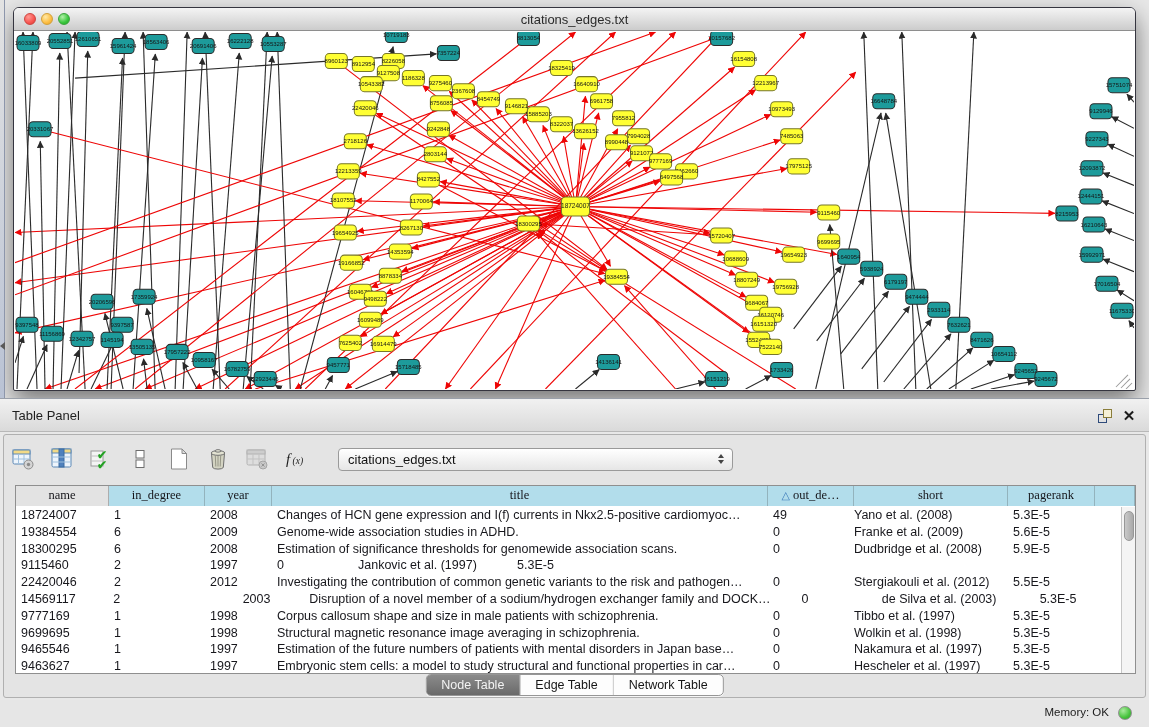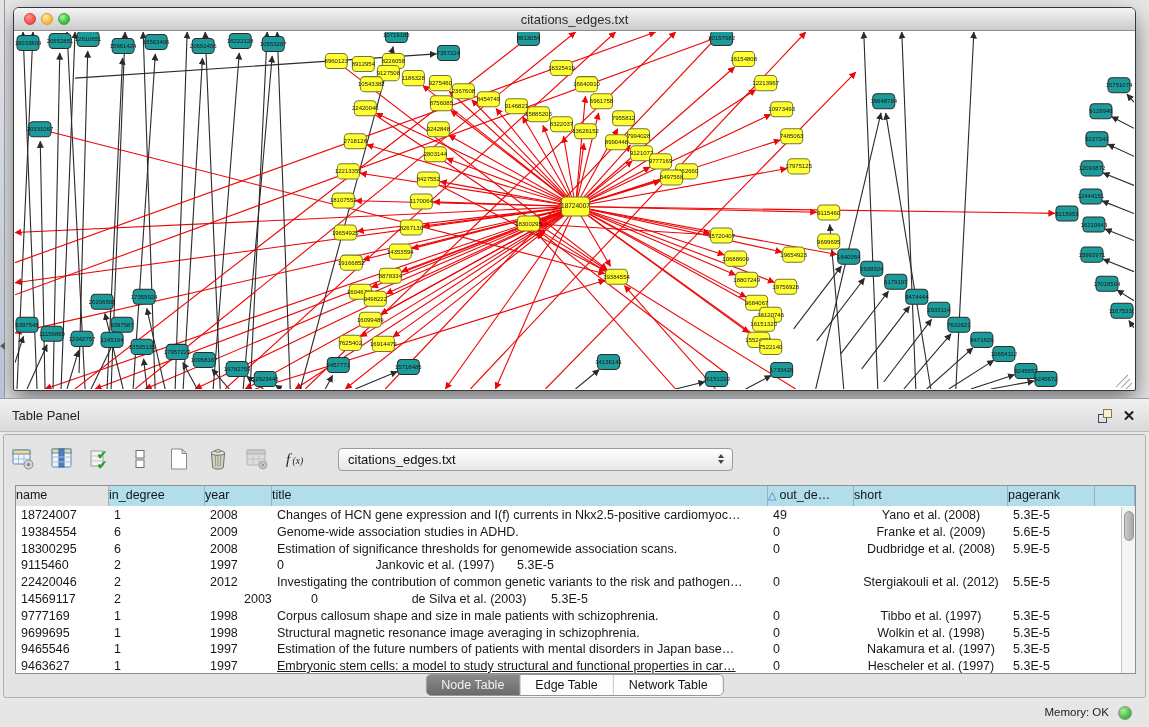--- a/index.html
+++ b/index.html
@@ -48,28 +48,28 @@
     box-shadow:inset 0 1px 0 #fff; }
   .combo-label { flex:1; font-size:13px; color:#111; padding-left:9px; }
   .combo-arrows { width:18px; display:flex; flex-direction:column; align-items:center; gap:2px; padding-right:4px; }
   .combo-arrows i { width:0; height:0; border-left:3.5px solid transparent; border-right:3.5px solid transparent; }
   .combo-arrows .up { border-bottom:4px solid #444; }
   .combo-arrows .dn { border-top:4px solid #444; }
 
   .table-wrap { position:absolute; left:11px; top:50px; width:1121px; height:189px;
     border:1px solid #8f8f8f; background:#fff; overflow:hidden; }
   .thead { display:flex; height:20px; border-bottom:1px solid #8fa6ae; }
-  .th { height:20px; font-size:12.5px; color:#15151a; text-align:left; line-height:19px;
-    background:#b2ddeb; border-right:1px solid #93b3bd; overflow:hidden; white-space:nowrap; cursor:pointer; }
+  .th { height:20px; font-size:12.5px; color:#15151a; text-align:center; line-height:19px;
+    background:#b2ddeb; border-right:1px solid #93b3bd; overflow:hidden; white-space:nowrap; cursor:pointer;font-family:Liberation Serif, serif; }
   .th.gray { background:#e3e3e3; border-right:1px solid #adadad; }
   .th .sort { color:#3f7dbb; font-size:11px; margin-right:3px; }
   .tbody { position:absolute; left:0; top:21px; right:14px; bottom:0; }
   .tr { display:flex; height:16.8px; cursor:default; }
   .td { font-size:12.5px; color:#17171c; line-height:16.5px; white-space:nowrap; overflow:hidden; padding-left:5px; }
-  .td.center { text-align:center; padding-left:0; }
+  .td.center { text-align:left; padding-left:0; }
   .vscroll { position:absolute; right:0; top:21px; bottom:0; width:14px; background:#f4f4f4; border-left:1px solid #c6c6c6; }
   .vthumb { position:absolute; left:1.5px; top:4px; width:10px; height:30px; border-radius:5px;
     background:linear-gradient(90deg,#c9c9c9,#a9a9a9); border:1px solid #979797; cursor:pointer; }
 
   .tabs { position:absolute; left:50%; transform:translateX(-50%); top:239px; height:22px; display:flex;
     border:1px solid #969696; border-radius:5px; overflow:hidden; background:#fdfdfd; box-shadow:0 1px 0 rgba(255,255,255,.7); }
   .tab { height:100%; line-height:21px; font-size:12.5px; color:#161616; padding:0 15px;
     border-right:1px solid #c9c9c9; cursor:pointer; background:transparent; border-top:none; border-bottom:none; border-left:none; }
   .tab:last-child { border-right:none; }
   .tab.active { background:linear-gradient(#8b8b8b,#6a6a6a); color:#f3f3f3; }
@@ -633,20 +633,21 @@
             <div class="td" style="width: 67px;">2012</div>
             <div class="td" style="width: 496px;">Investigating the contribution of common genetic variants to the risk and pathogen…</div>
             <div class="td" style="width: 86px;">0</div>
             <div class="td center" style="width: 154px;">Stergiakouli et al. (2012)</div>
             <div class="td" style="width: 87px;">5.5E-5</div>
           </div>
           <div class="tr">
             <div class="td" style="width: 93px;">14569117</div>
             <div class="td" style="width: 96px;">2</div>
             <div class="td" style="width: 67px; margin-left: 34px;">2003</div>
+            <div class="td" style="width: 496px;">Disruption of a novel member of a sodium/hydrogen exchanger family and DOCK…</div>
             <div class="td" style="width: 86px;">0</div>
             <div class="td center" style="width: 154px;">de Silva et al. (2003)</div>
             <div class="td" style="width: 87px;">5.3E-5</div>
           </div>
           <div class="tr">
             <div class="td" style="width: 93px;">9777169</div>
             <div class="td" style="width: 96px;">1</div>
             <div class="td" style="width: 67px;">1998</div>
             <div class="td" style="width: 496px;">Corpus callosum shape and size in male patients with schizophrenia.</div>
             <div class="td" style="width: 86px;">0</div>
@@ -668,21 +669,21 @@
             <div class="td" style="width: 67px;">1997</div>
             <div class="td" style="width: 496px;">Estimation of the future numbers of patients with mental disorders in Japan base…</div>
             <div class="td" style="width: 86px;">0</div>
             <div class="td center" style="width: 154px;">Nakamura et al. (1997)</div>
             <div class="td" style="width: 87px;">5.3E-5</div>
           </div>
           <div class="tr">
             <div class="td" style="width: 93px;">9463627</div>
             <div class="td" style="width: 96px;">1</div>
             <div class="td" style="width: 67px;">1997</div>
-            <div class="td" style="width: 496px; text-decoration: underline;">Embryonic stem cells: a model to study structural and functional properties in car…</div>
+            <div class="td" style="width: 496px;">Embryonic stem cells: a model to study structural and functional properties in car…</div>
             <div class="td" style="width: 86px;">0</div>
             <div class="td center" style="width: 154px;">Hescheler et al. (1997)</div>
             <div class="td" style="width: 87px;">5.3E-5</div>
           </div>
         </div>
       <div class="vscroll">
         <div class="vthumb"></div>
       </div>
     </div>
 

